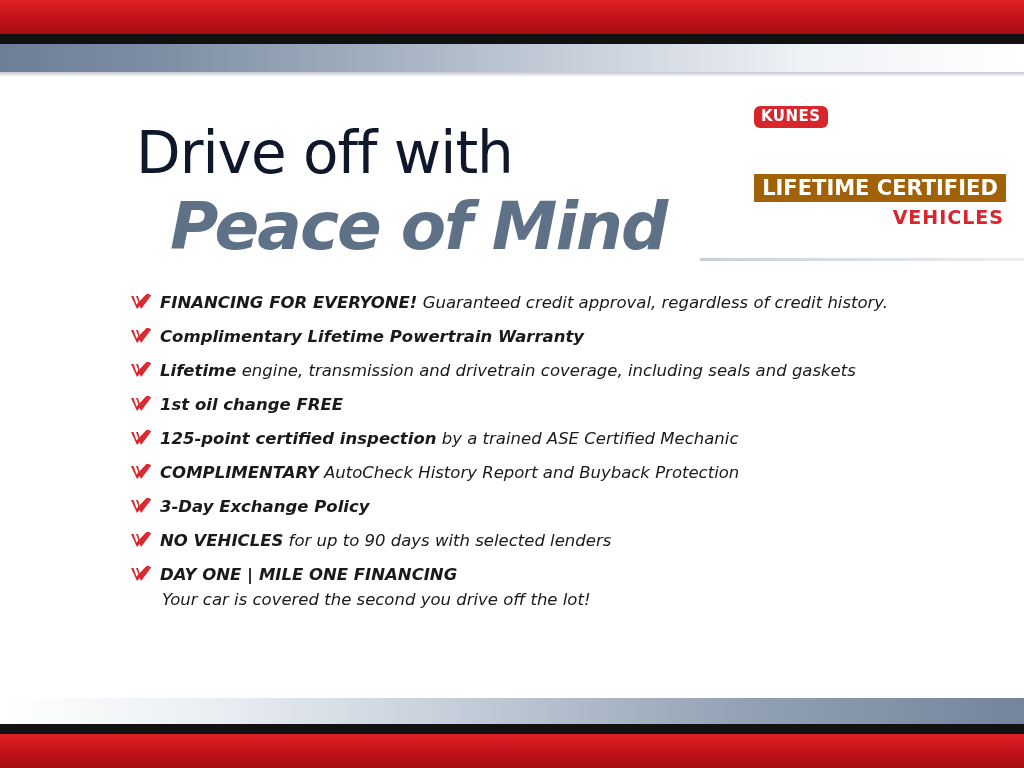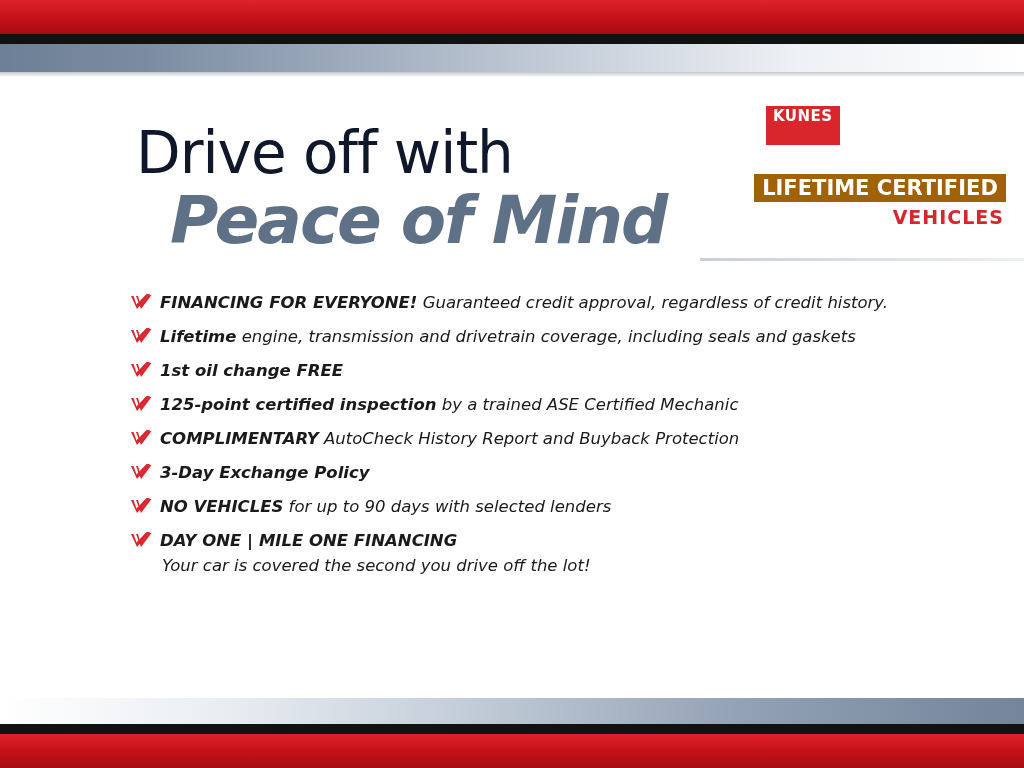--- a/index.html
+++ b/index.html
@@ -89,21 +89,21 @@
     letter-spacing: -1px;
   }
   .headline-line2 {
     font-family: "DejaVu Sans", sans-serif;
     font-size: 66px;
     line-height: 70px;
     font-weight: bold;
     font-style: italic;
     color: #5e7187;
     letter-spacing: -2px;
-    margin-top: 2px;
+    margin-top: 8px;
     margin-left: 34px;
   }
   .headline-rule {
     position: absolute;
     left: 700px;
     top: 258px;
     width: 324px;
     height: 3px;
     background: linear-gradient(to right, #c9cfd8, #eceff3);
   }
@@ -111,30 +111,31 @@
   
   .logo {
     position: absolute;
     right: 18px;
     top: 106px;
     width: 252px;
     height: 140px;
   }
   .logo-kunes {
     position: absolute;
-    left: 12px;
+    left: 0;
     top: 0px;
     background: #d8262c;
     color: #ffffff;
     font-family: "DejaVu Sans", sans-serif;
     font-weight: bold;
     font-size: 15px;
     letter-spacing: 0.5px;
-    padding: 2px 7px 21px 7px;
+    padding: 2px 7px 4px 7px;
     line-height: 16px;
+    border-radius: 6px;
   }
   .logo-nofear {
     position: absolute;
     left: 0px;
     top: 22px;
     width: 252px;
     height: 46px;
     font-family: "DejaVu Sans", sans-serif;
     font-weight: bold;
     font-size: 44px;
@@ -251,20 +252,27 @@
   <div class="bullets">
 
     <div class="bullet">
       <span class="chk"><svg width="22" height="19" viewBox="0 0 22 19">
             <path d="M1 3 L7 16 L20 1 L16.5 1 L6.5 11.5 L3.5 3 Z" fill="#d8262c"></path>
             <path d="M6 3 L11 16 L21.5 2 L19 2 L10.5 11.5 L8 3 Z" fill="#d8262c"></path>
           </svg></span>
       <span class="strong">FINANCING FOR EVERYONE!</span><span class="normal"> Guaranteed credit approval, regardless of credit history.</span>
     </div>
 
+    <div class="bullet">
+      <span class="chk"><svg width="22" height="19" viewBox="0 0 22 19">
+            <path d="M1 3 L7 16 L20 1 L16.5 1 L6.5 11.5 L3.5 3 Z" fill="#d8262c"></path>
+            <path d="M6 3 L11 16 L21.5 2 L19 2 L10.5 11.5 L8 3 Z" fill="#d8262c"></path>
+          </svg></span>
+      <span class="strong">Complimentary Lifetime Powertrain Warranty</span><span class="normal"></span>
+    </div>
 
     <div class="bullet">
       <span class="chk"><svg width="22" height="19" viewBox="0 0 22 19">
             <path d="M1 3 L7 16 L20 1 L16.5 1 L6.5 11.5 L3.5 3 Z" fill="#d8262c"></path>
             <path d="M6 3 L11 16 L21.5 2 L19 2 L10.5 11.5 L8 3 Z" fill="#d8262c"></path>
           </svg></span>
       <span class="strong">Lifetime</span><span class="normal"> engine, transmission and drivetrain coverage, including seals and gaskets</span>
     </div>
 
     <div class="bullet">

